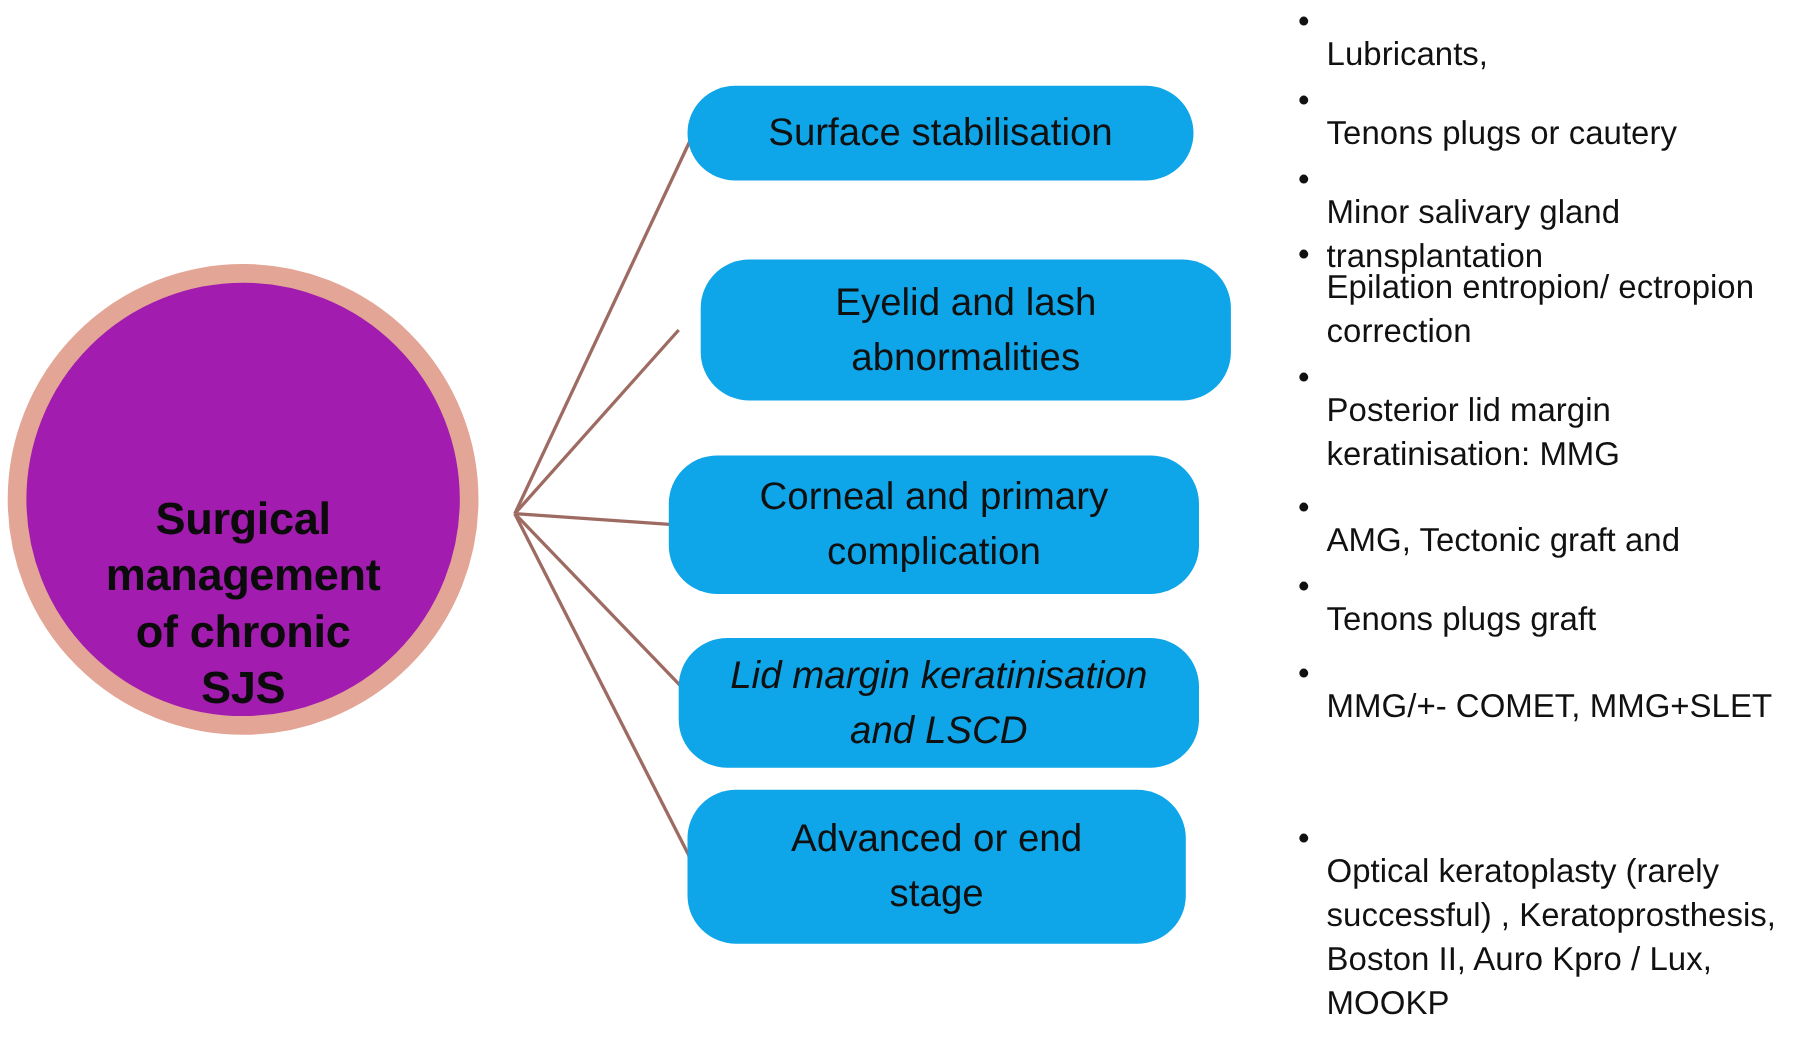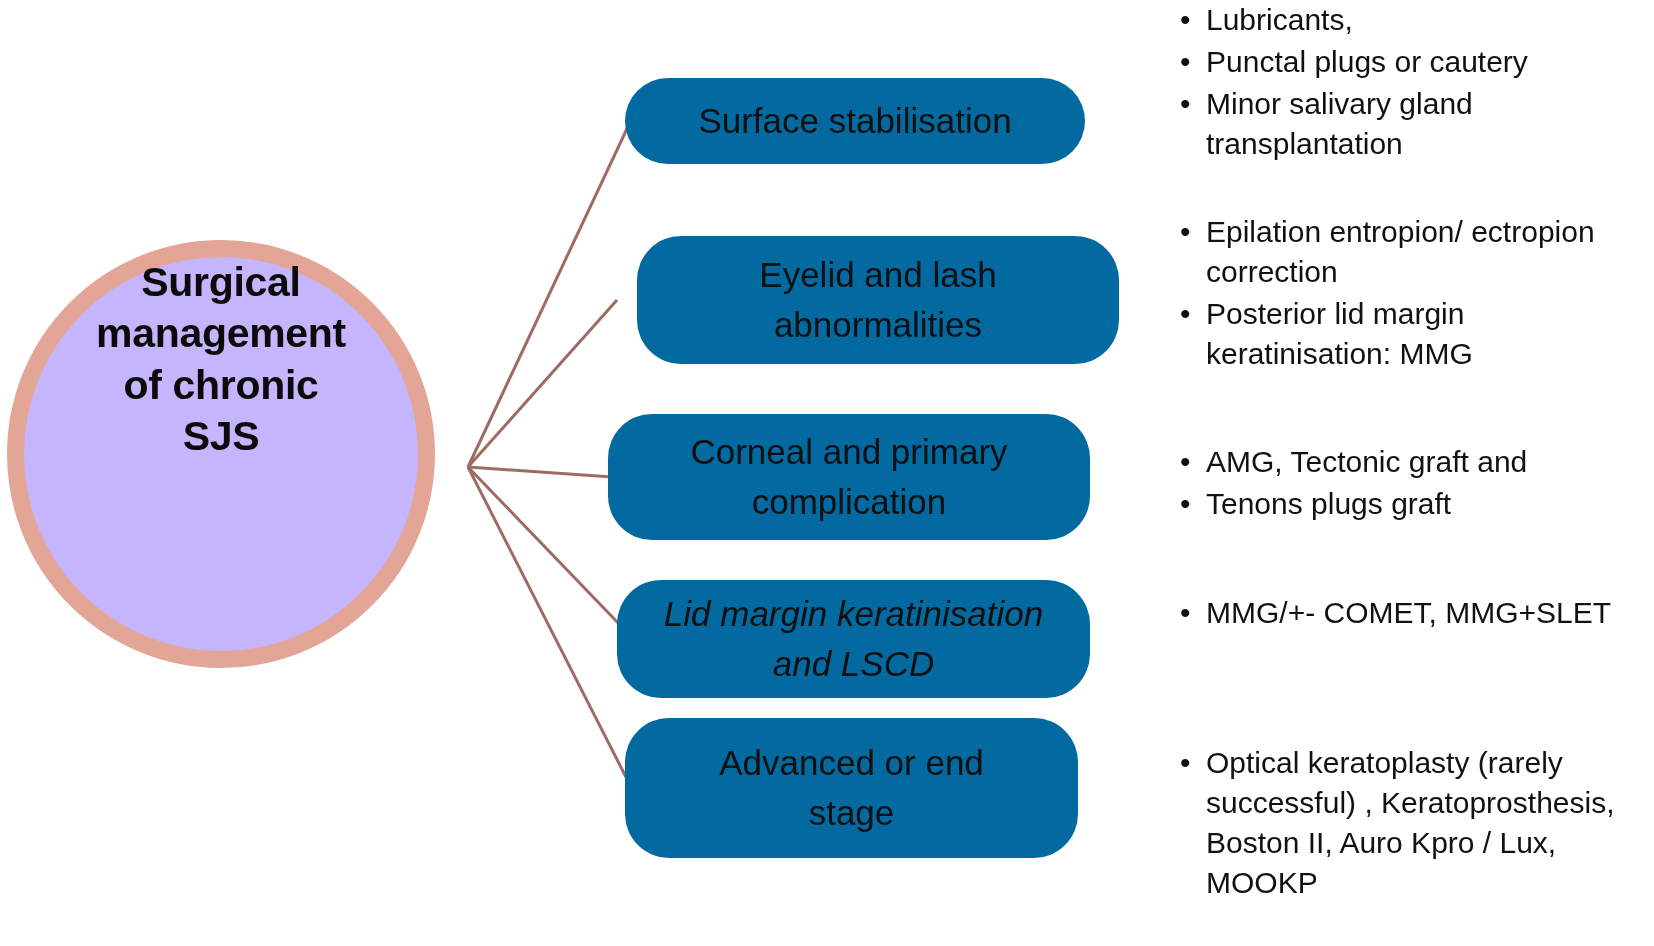--- a/index.html
+++ b/index.html
@@ -17,25 +17,25 @@
   }
 
   
   #hub {
     position: absolute;
     left: 7px;
     top: 240px;
     width: 428px;
     height: 428px;
     border-radius: 50%;
-    background: #c4b5fd;
+    background: #a21caf;
     border: 17px solid #e2a596;
     box-sizing: border-box;
     display: flex;
-    align-items: flex-start;
+    align-items: flex-end;
     justify-content: center;
     text-align: center;
   }
   #hub-label {
     font-size: 41px;
     font-weight: bold;
     line-height: 1.25;
     color: #0b0b0b;
     letter-spacing: -0.3px;
     padding: 0 34px;
@@ -48,21 +48,21 @@
     left: 0;
     top: 0;
     width: 1654px;
     height: 946px;
     pointer-events: none;
   }
 
   
   .branch-box {
     position: absolute;
-    background: #0369a1;
+    background: #0ea5e9;
     border-radius: 44px;
     display: flex;
     align-items: center;
     justify-content: center;
     text-align: center;
     box-sizing: border-box;
   }
   .branch-label {
     font-size: 35px;
     line-height: 1.42;
@@ -93,20 +93,21 @@
   }
   .bullet-dot {
     flex: 0 0 auto;
     width: 26px;
     font-size: 30px;
     line-height: 1.33;
     color: #111111;
   }
   .bullet-text {
     flex: 1 1 auto;
+    margin-top: 30px;
   }
 
   #group-0 { top: 0px; }
   #group-1 { top: 212px; }
   #group-2 { top: 442px; }
   #group-3 { top: 593px; }
   #group-4 { top: 743px; }
 </style>
 </head>
 <body>
@@ -152,21 +153,21 @@
 stage</div>
   </div>
 
   <div id="group-0" class="bullet-group">
     <div class="bullet-item">
       <span class="bullet-dot">•</span>
       <span class="bullet-text">Lubricants,</span>
     </div>
     <div class="bullet-item">
       <span class="bullet-dot">•</span>
-      <span class="bullet-text">Punctal plugs or cautery</span>
+      <span class="bullet-text">Tenons plugs or cautery</span>
     </div>
     <div class="bullet-item">
       <span class="bullet-dot">•</span>
       <span class="bullet-text">Minor salivary gland transplantation</span>
     </div>
   </div>
 
   <div id="group-1" class="bullet-group">
     <div class="bullet-item">
       <span class="bullet-dot">•</span>

